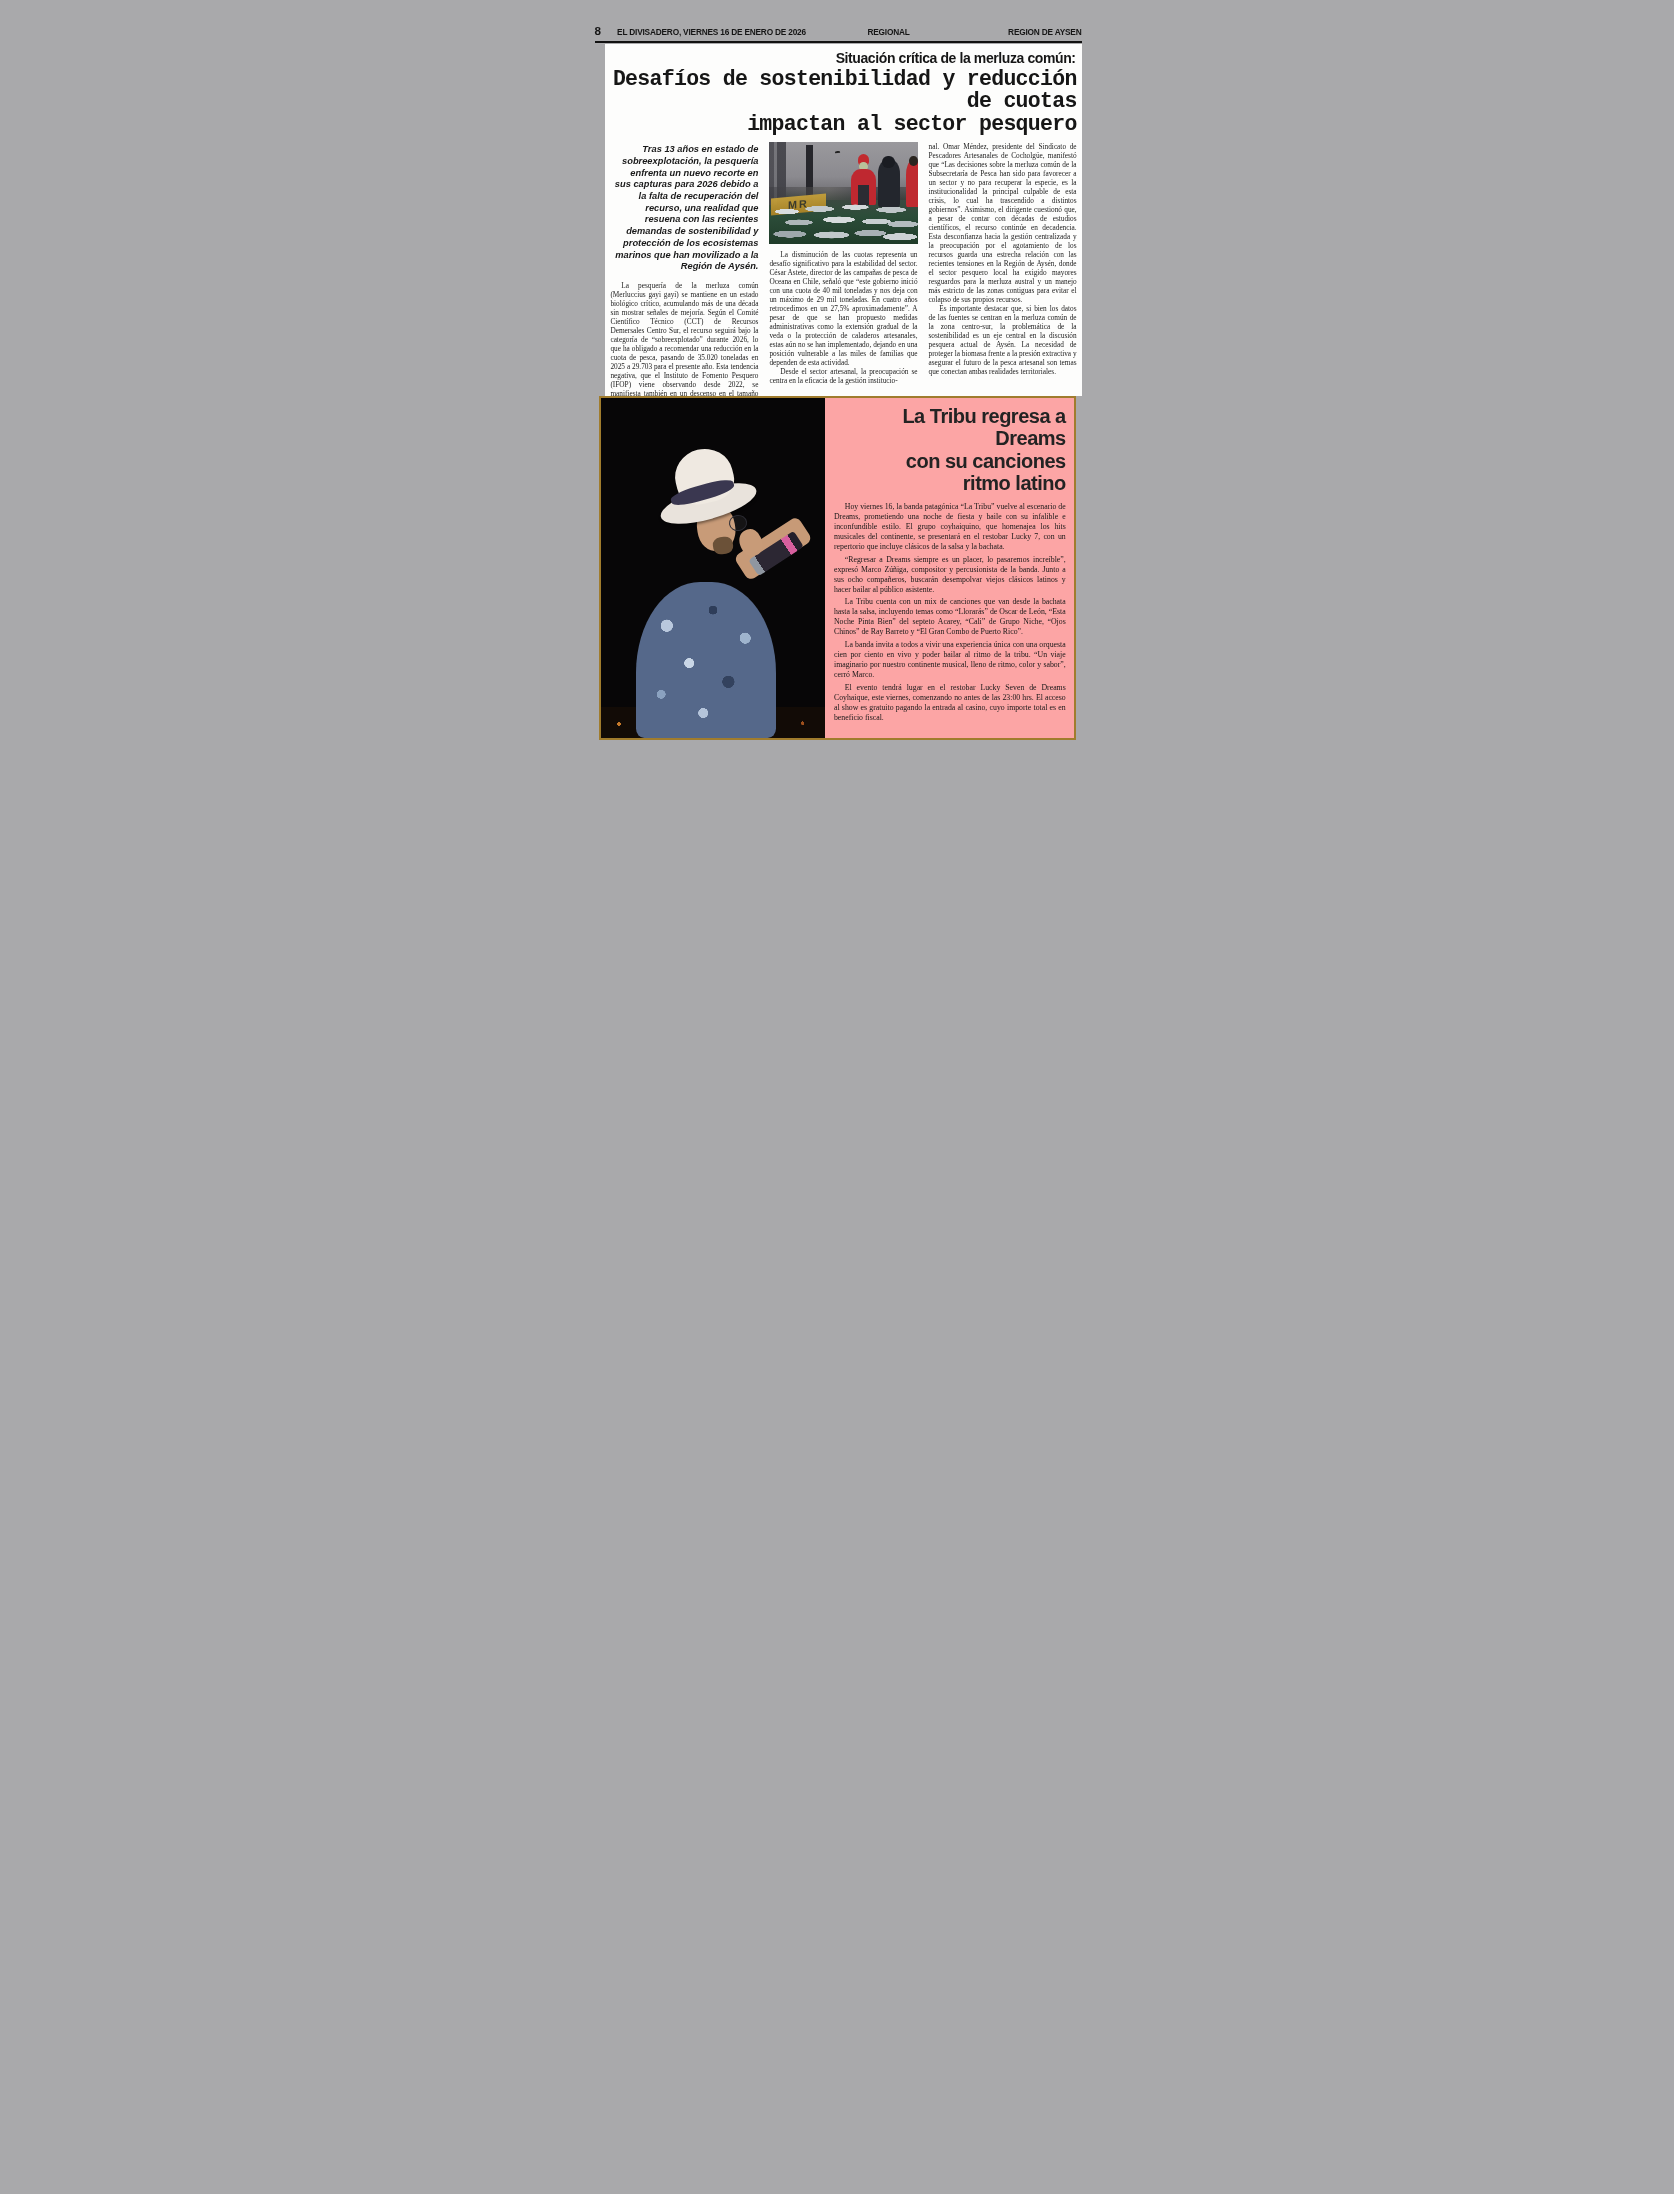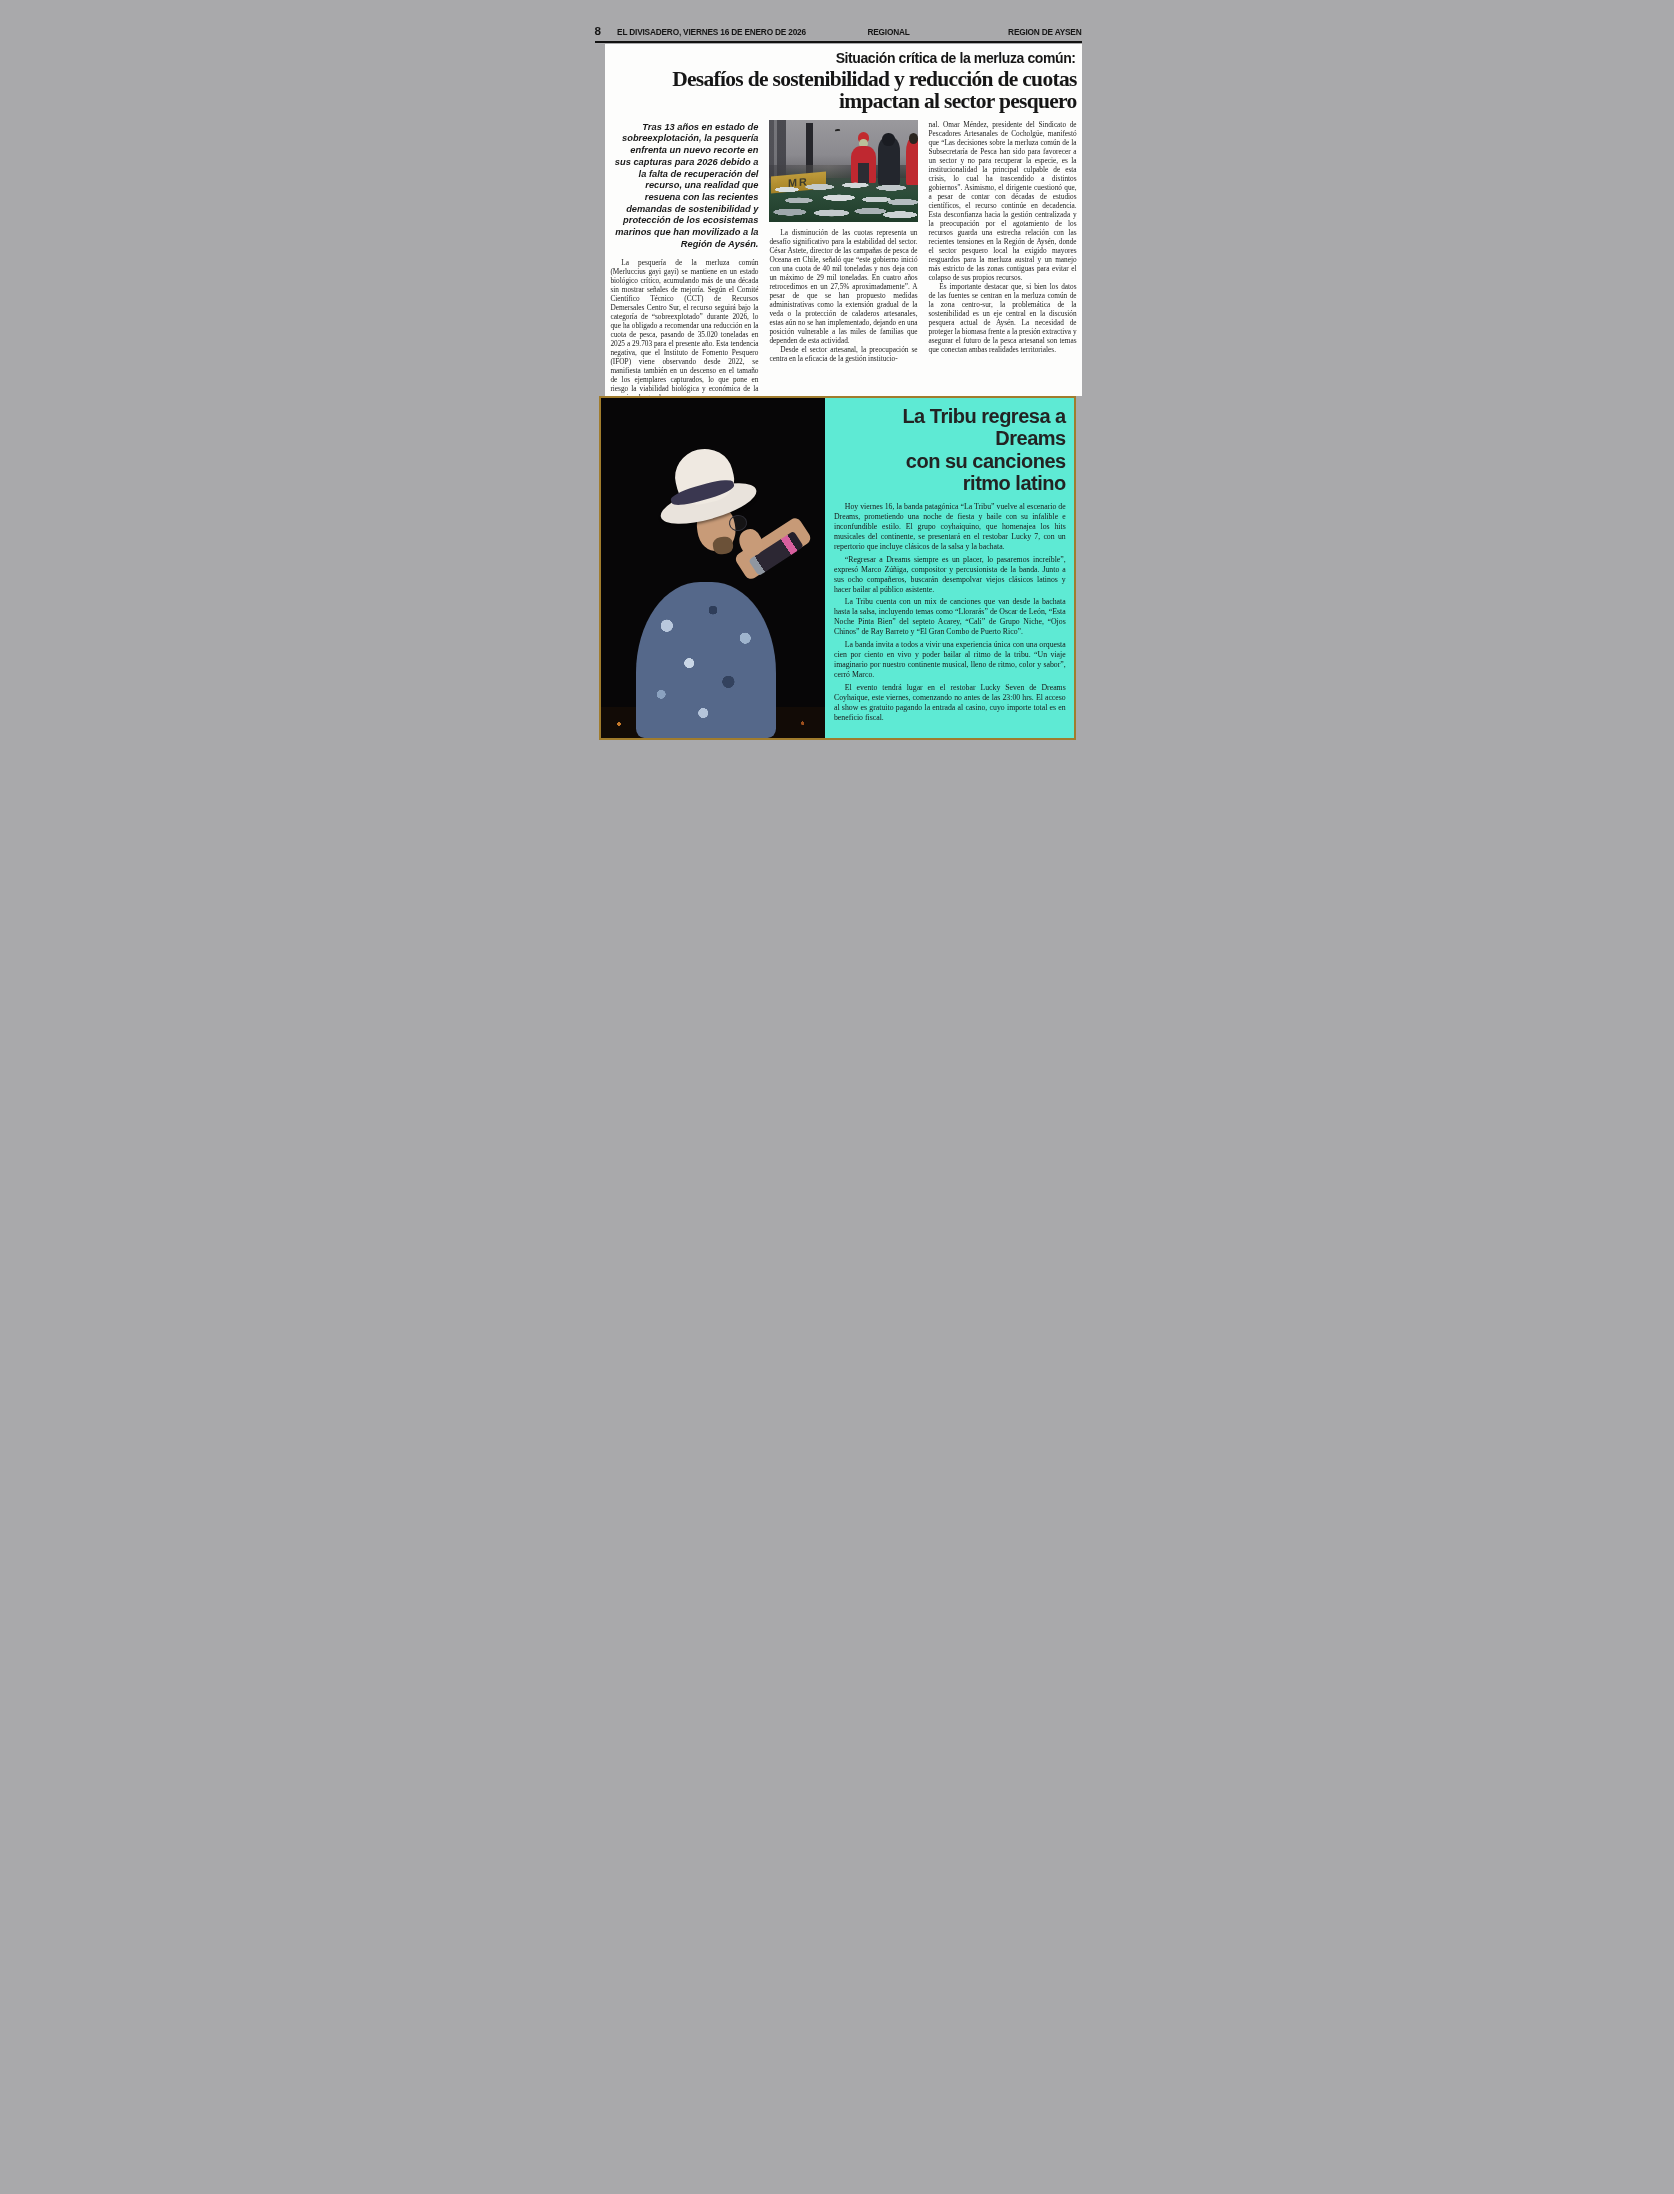--- a/index.html
+++ b/index.html
@@ -35,21 +35,21 @@
     position:absolute;left:61px;right:49px;top:44px;height:352px;
     background:#fdfdfc;
     padding:4.9px 4.9px 0 5.9px;box-sizing:border-box;
   }
   .kicker{
     font-family:"Liberation Sans", sans-serif;
     font-weight:bold;font-size:14px;letter-spacing:-0.4px;
     text-align:right;color:#161616;margin:1px 1px 0 0;
   }
   .headline{
-    font-family:Liberation Serif, serif;
+    font-family:Liberation Mono, monospace;
     font-weight:bold;color:#161616;
     font-size:21.5px;line-height:22.5px;letter-spacing:-0.7px;
     text-align:right;margin-top:2px;
   }
   .story{
     display:grid;grid-template-columns:1fr 1fr 1fr;gap:11px;
     margin-top:6.8px;
   }
   .col{font-size:7.3px;line-height:9px;text-align:justify;}
   .col p{margin:0;}
@@ -98,21 +98,21 @@
       radial-gradient(ellipse 24.4px 4.9px at 72% 50%, #c8cfd1 58%, rgba(0,0,0,0) 60%),
       radial-gradient(ellipse 26.4px 5.4px at 90% 56%, #b4bcbf 58%, rgba(0,0,0,0) 60%),
       radial-gradient(ellipse 28px 5.9px at 14% 78%, #9fa8ac 58%, rgba(0,0,0,0) 60%),
       radial-gradient(ellipse 30px 5.9px at 42% 80%, #c2c9cb 58%, rgba(0,0,0,0) 60%),
       radial-gradient(ellipse 27px 5.4px at 68% 76%, #a9b1b5 58%, rgba(0,0,0,0) 60%),
       radial-gradient(ellipse 29px 5.9px at 88% 84%, #ccd2d4 58%, rgba(0,0,0,0) 60%);
   }
   
   .tribu-box{
     position:absolute;left:55px;top:396px;width:477px;height:344px;
-    border:2.4px solid #a07c2d;background:#5eead4;
+    border:2.4px solid #a07c2d;background:#fca5a5;
     display:flex;box-sizing:border-box;
   }
   .singer-photo{position:relative;flex:0 0 47.5%;background:#070607;overflow:hidden;}
   .sp-crowd{position:absolute;left:0;bottom:0;width:100%;height:9%;
     background-image:
       radial-gradient(circle 2.9px at 8% 55%, #c5792a 60%, rgba(0,0,0,0) 62%),
       radial-gradient(circle 2.4px at 20% 70%, #8a4318 60%, rgba(0,0,0,0) 62%),
       radial-gradient(circle 2.9px at 33% 50%, #d8a23c 60%, rgba(0,0,0,0) 62%),
       radial-gradient(circle 2.4px at 47% 72%, #7a3b16 60%, rgba(0,0,0,0) 62%),
       radial-gradient(circle 2.9px at 62% 55%, #b96b25 60%, rgba(0,0,0,0) 62%),

